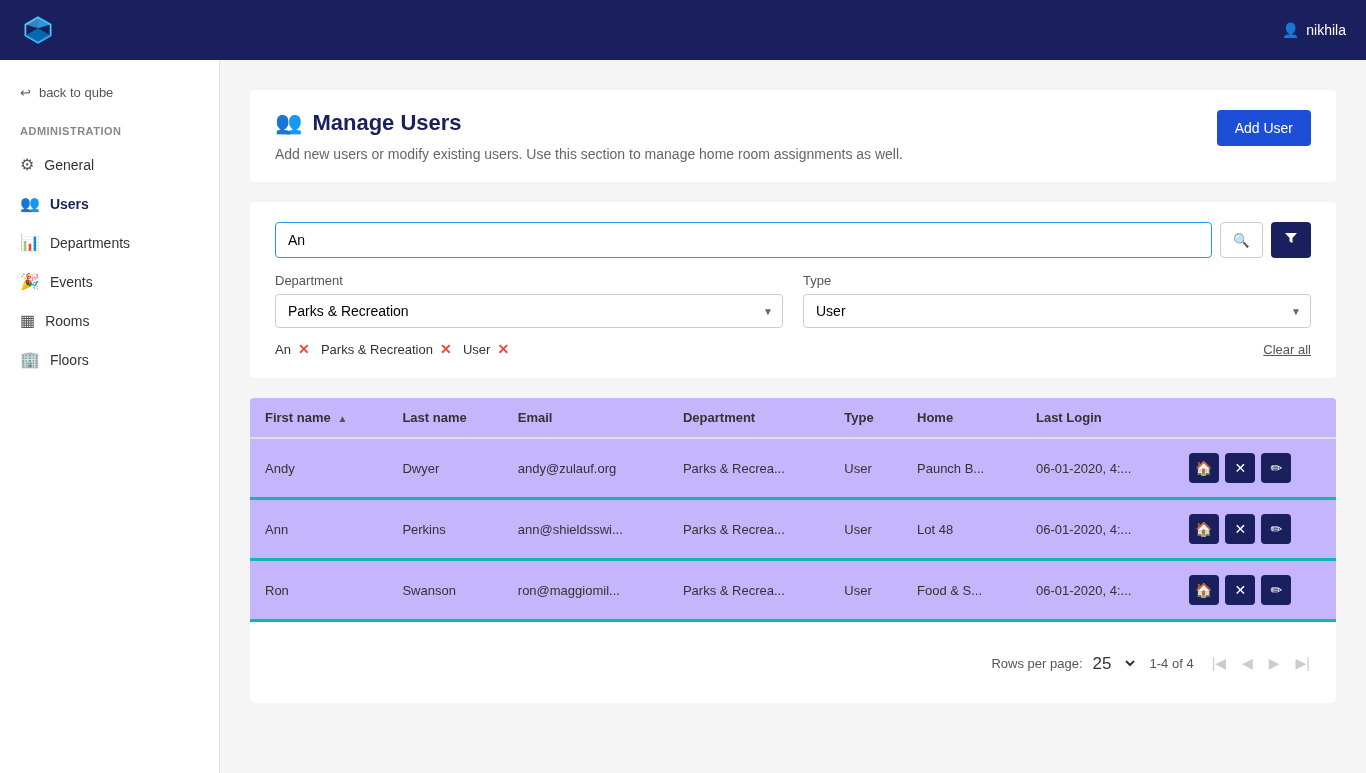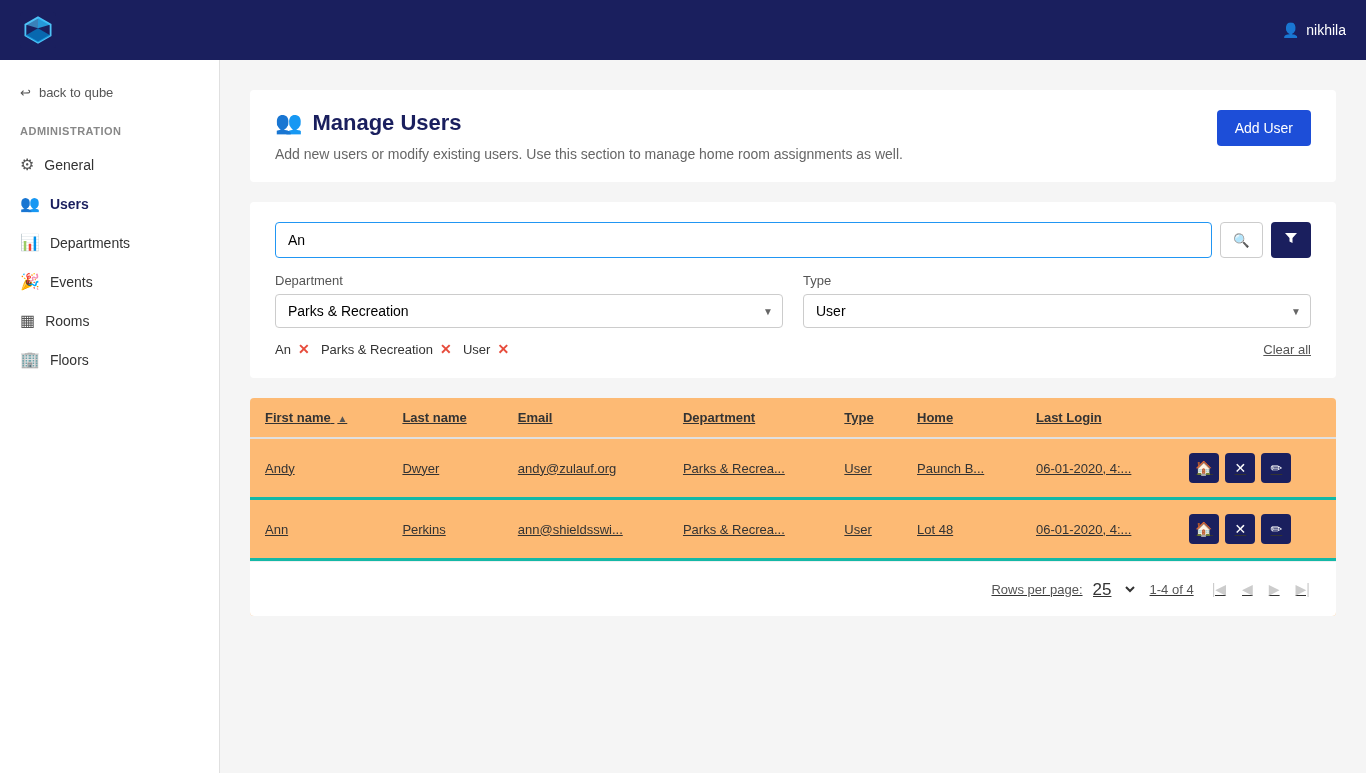--- a/index.html
+++ b/index.html
@@ -235,24 +235,23 @@
       background: none;
       border: none;
       color: #555;
       cursor: pointer;
       font-size: 13px;
       text-decoration: underline;
     }
 
     
     .table-section {
-      background: #fdba74;
+      background: #c4b5fd;
       border-radius: 4px;
       overflow: hidden;
-      text-decoration: underline;
     }
     table {
       width: 100%;
       border-collapse: collapse;
     }
     thead tr {
       border-bottom: 2px solid #e0e0e0;
     }
     thead th {
       padding: 12px 15px;
@@ -316,21 +315,21 @@
       justify-content: center;
       font-size: 14px;
     }
 
     
     .pagination {
       display: flex;
       align-items: center;
       justify-content: flex-end;
       gap: 12px;
-      padding: 15px 20px;
+      padding: 28px 20px;
       background: #fff;
       border-top: 1px solid #f0f0f0;
       font-size: 13px;
     }
     .rows-per-page {
       display: flex;
       align-items: center;
       gap: 6px;
       color: #555;
     }
@@ -523,20 +522,36 @@
             <td>
               <div class="action-btns">
                 <button class="home-btn">🏠</button>
                 <button class="delete-btn">✕</button>
                 <button class="edit-btn">✏</button>
               </div>
             </td>
           </tr>
 
 
+          <tr>
+            <td>Ron</td>
+            <td>Swanson</td>
+            <td>ron@maggiomil...</td>
+            <td>Parks &amp; Recrea...</td>
+            <td>User</td>
+            <td>Food &amp; S...</td>
+            <td>06-01-2020, 4:...</td>
+            <td>
+              <div class="action-btns">
+                <button class="home-btn">🏠</button>
+                <button class="delete-btn">✕</button>
+                <button class="edit-btn">✏</button>
+              </div>
+            </td>
+          </tr>
         </tbody>
       </table>
 
       <div class="pagination">
         <div class="rows-per-page">
           <span>Rows per page:</span>
           <select class="rows-select">
             <option value="25" selected="">25</option>
             <option value="50">50</option>
             <option value="100">100</option>

